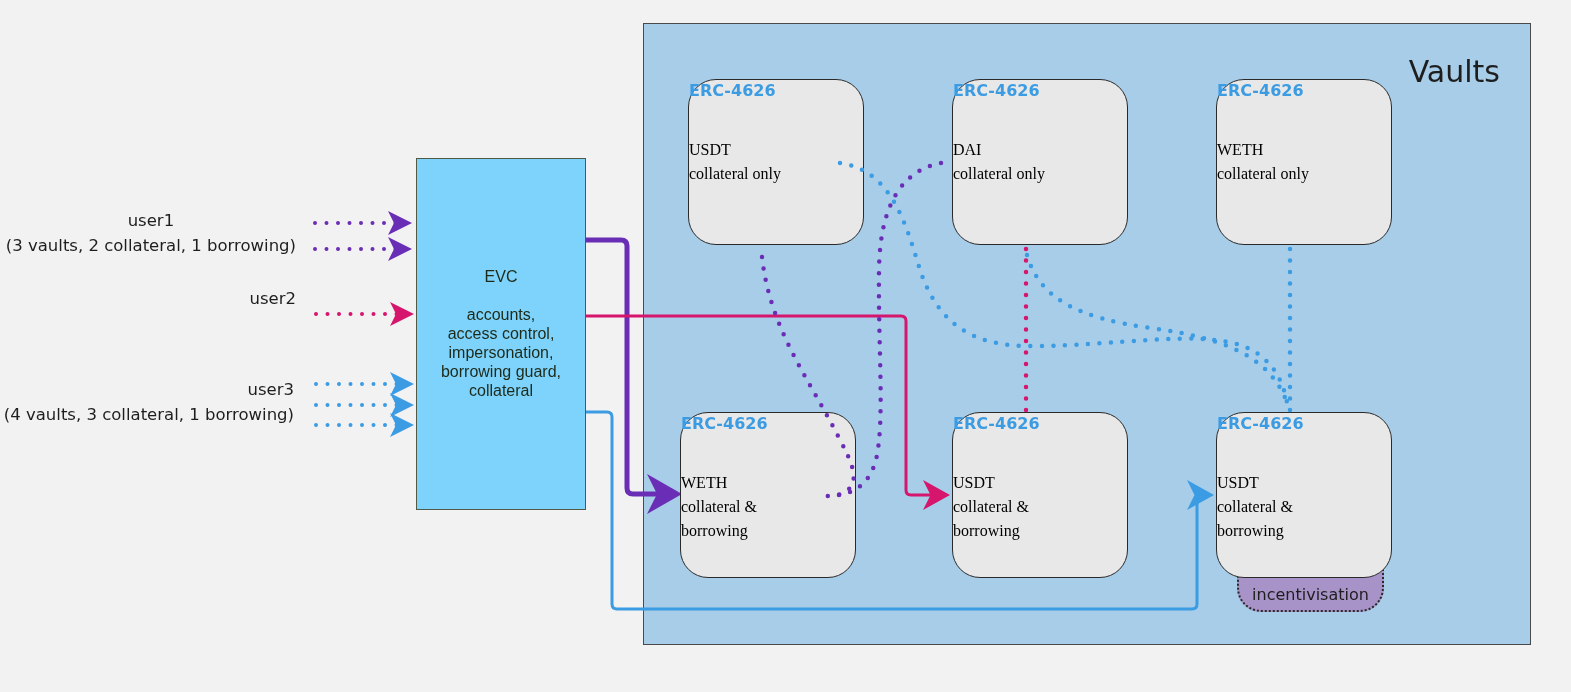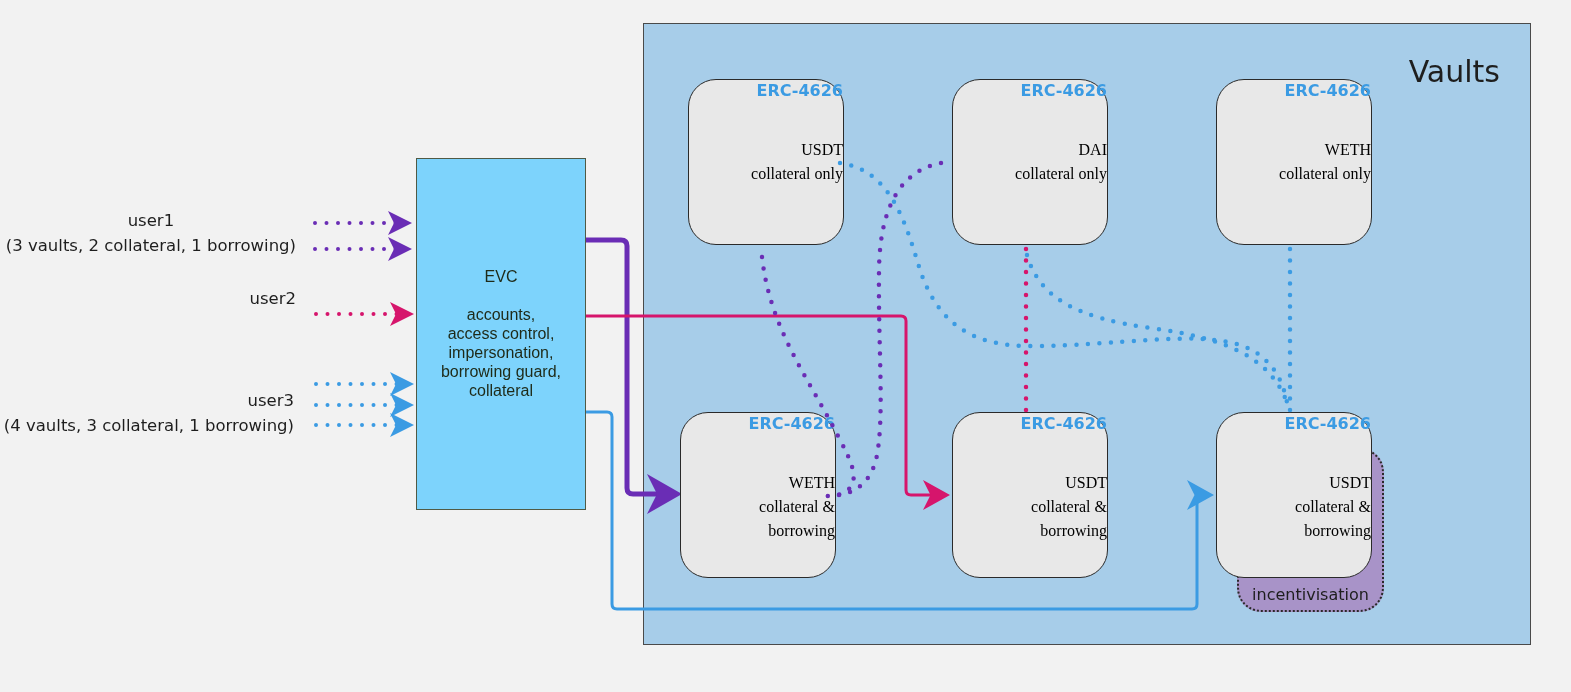--- a/index.html
+++ b/index.html
@@ -23,23 +23,23 @@
     font-family: "Liberation Sans", sans-serif; font-size: 16px; line-height: 19px;
   }
   .evc-title { position: absolute; left: 0; right: 0; top: 108px; }
   .evc-features { position: absolute; left: 0; right: 0; top: 146px; }
   .evc-features div { white-space: nowrap; }
   .user-label {
     position: absolute; text-align: right; color: #1e1e1e;
     font-size: 16.5px; line-height: 25px; white-space: nowrap;
   }
   .vault {
-    position: absolute; width: 156px; height: 166px;
+    position: absolute; width: 176px; height: 166px;
     background: #e8e8e8; border: 1.5px solid #2a2a2a; border-radius: 28px;
-    box-sizing: border-box; text-align: right; z-index: 3;
+    box-sizing: border-box; text-align: left; z-index: 3;
   }
   .vault .std {
     position: absolute; left: 0; right: 0; top: 0;
     color: #3b9be3; font-weight: bold; font-size: 16px; line-height: 22px;
   }
   .vault .name {
     position: absolute; left: 0; right: 0; top: 58px;
     color: #000000; font-size: 16px; line-height: 24px; font-family: Liberation Serif, serif;
   }
   .vault .name div { white-space: nowrap; }
@@ -77,21 +77,21 @@
   </div>
 </div>
 
 <div class="user-label" style="right:1275px; top:208px;text-align:center;">
   <div>user1</div>
   <div>(3 vaults, 2 collateral, 1 borrowing)</div>
 </div>
 <div class="user-label" style="right:1275px; top:286px;">
   <div>user2</div>
 </div>
-<div class="user-label" style="right:1277px; top:388px;margin-left:46px;">
+<div class="user-label" style="right:1277px; top:377px;margin-left:46px;">
   <div>user3</div>
   <div>(4 vaults, 3 collateral, 1 borrowing)</div>
 </div>
 
 <div class="vault" style="left:688px; top:79px;">
   <div class="std">ERC-4626</div>
   <div class="name">
     <div>USDT</div>
     <div>collateral only</div>
   </div>

